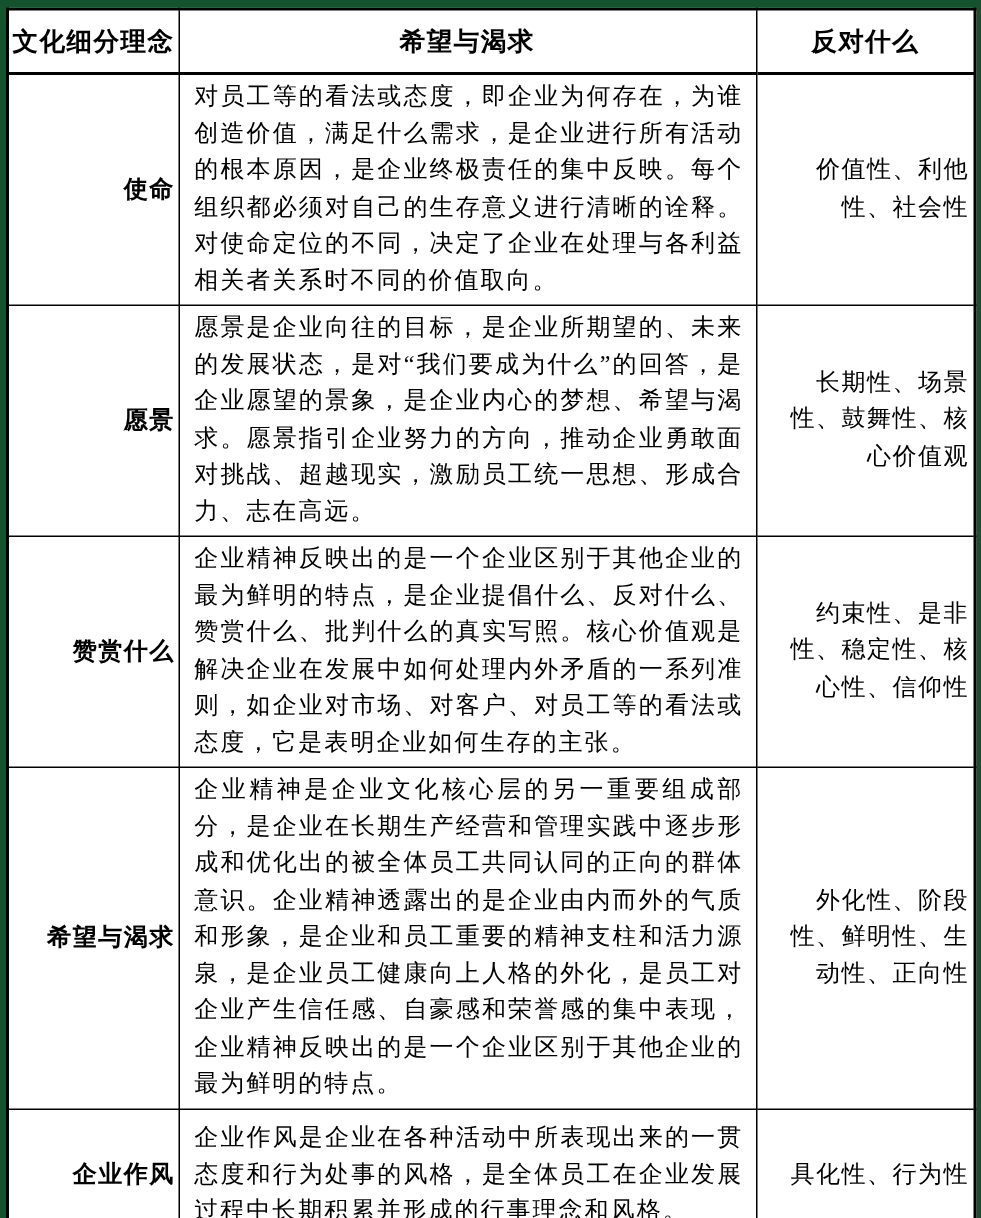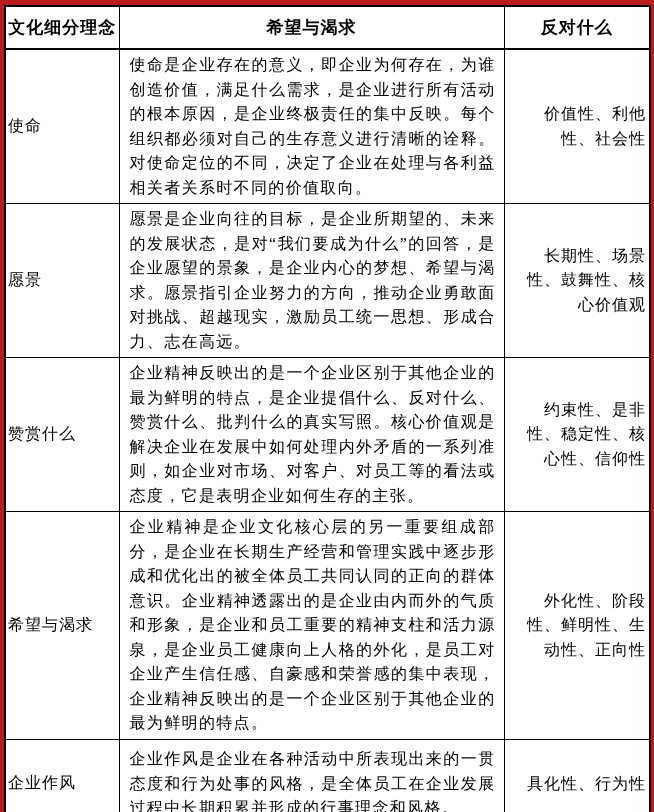--- a/index.html
+++ b/index.html
@@ -5,21 +5,21 @@
   html, body {
     margin: 0;
     padding: 0;
     background: #ffffff;
     font-family: "Liberation Serif", "DejaVu Serif", serif;
     color: #000000;
   }
   .page {
     width: 654px;
     height: 812px;
-    background: #b91c1c;
+    background: #14532d;
     box-sizing: border-box;
     padding: 5px 4px;
   }
   table.culture-table {
     border-collapse: collapse;
     width: 645px;
     table-layout: fixed;
     background: #ffffff;
   }
   table.culture-table col.c-concept { width: 114px; }
@@ -45,23 +45,23 @@
   tr.r4 { height: 90px; }
 
   th.head {
     font-weight: bold;
     font-size: 17px;
     text-align: center;
     letter-spacing: 1px;
     padding: 2px;
   }
   td.concept {
-    font-weight: normal;
+    font-weight: bold;
     font-size: 16px;
-    text-align: left;
+    text-align: right;
     letter-spacing: 1px;
     padding: 2px;
   }
   td.definition {
     font-size: 16px;
     line-height: 24.5px;
     letter-spacing: 1.35px;
     text-align: justify;
     padding: 3px 8px 3px 10px;
   }
@@ -86,21 +86,21 @@
     <thead>
       <tr class="hrow">
         <th class="head">文化细分理念</th>
         <th class="head">希望与渴求</th>
         <th class="head">反对什么</th>
       </tr>
     </thead>
     <tbody>
       <tr class="r0">
         <td class="concept">使命</td>
-        <td class="definition">使命是企业存在的意义，即企业为何存在，为谁创造价值，满足什么需求，是企业进行所有活动的根本原因，是企业终极责任的集中反映。每个组织都必须对自己的生存意义进行清晰的诠释。对使命定位的不同，决定了企业在处理与各利益相关者关系时不同的价值取向。</td>
+        <td class="definition">对员工等的看法或态度，即企业为何存在，为谁创造价值，满足什么需求，是企业进行所有活动的根本原因，是企业终极责任的集中反映。每个组织都必须对自己的生存意义进行清晰的诠释。对使命定位的不同，决定了企业在处理与各利益相关者关系时不同的价值取向。</td>
         <td class="attributes">价值性、利他性、社会性</td>
       </tr>
       <tr class="r1">
         <td class="concept">愿景</td>
         <td class="definition">愿景是企业向往的目标，是企业所期望的、未来的发展状态，是对“我们要成为什么”的回答，是企业愿望的景象，是企业内心的梦想、希望与渴求。愿景指引企业努力的方向，推动企业勇敢面对挑战、超越现实，激励员工统一思想、形成合力、志在高远。</td>
         <td class="attributes">长期性、场景性、鼓舞性、核心价值观</td>
       </tr>
       <tr class="r2">
         <td class="concept">赞赏什么</td>
         <td class="definition">企业精神反映出的是一个企业区别于其他企业的最为鲜明的特点，是企业提倡什么、反对什么、赞赏什么、批判什么的真实写照。核心价值观是解决企业在发展中如何处理内外矛盾的一系列准则，如企业对市场、对客户、对员工等的看法或态度，它是表明企业如何生存的主张。</td>

